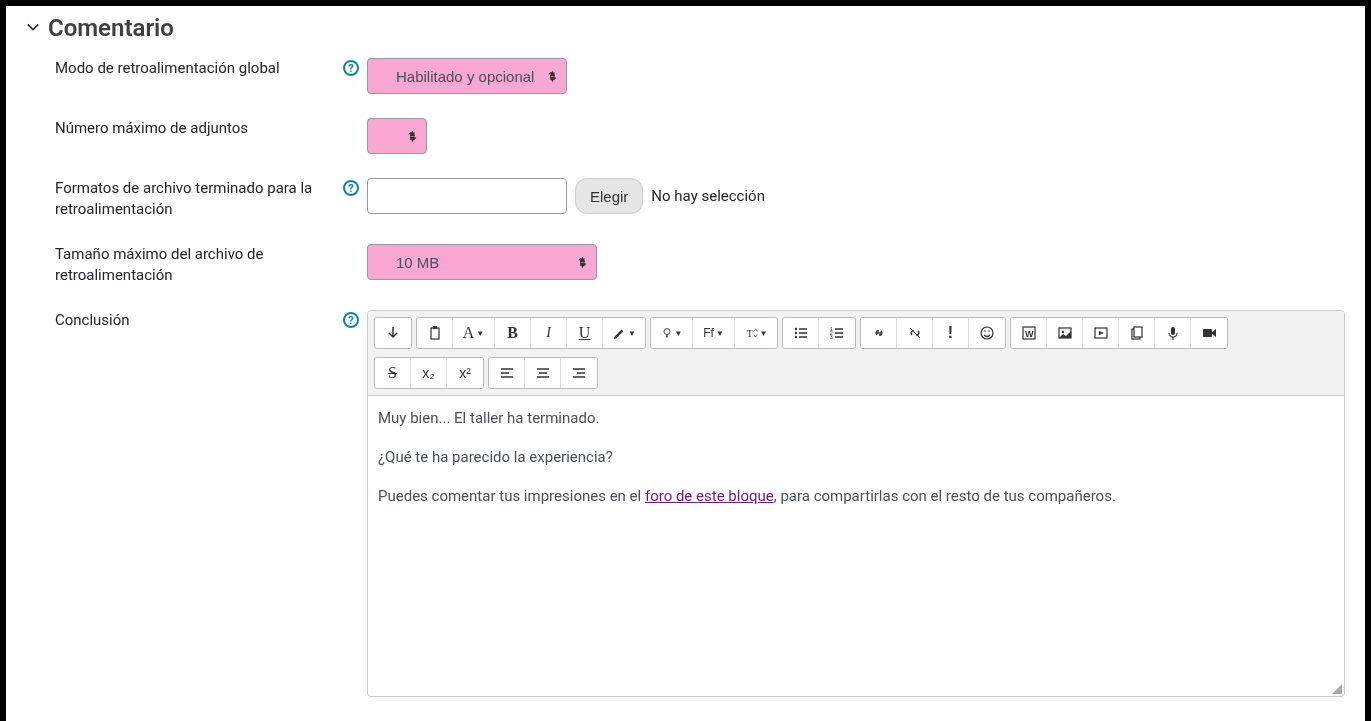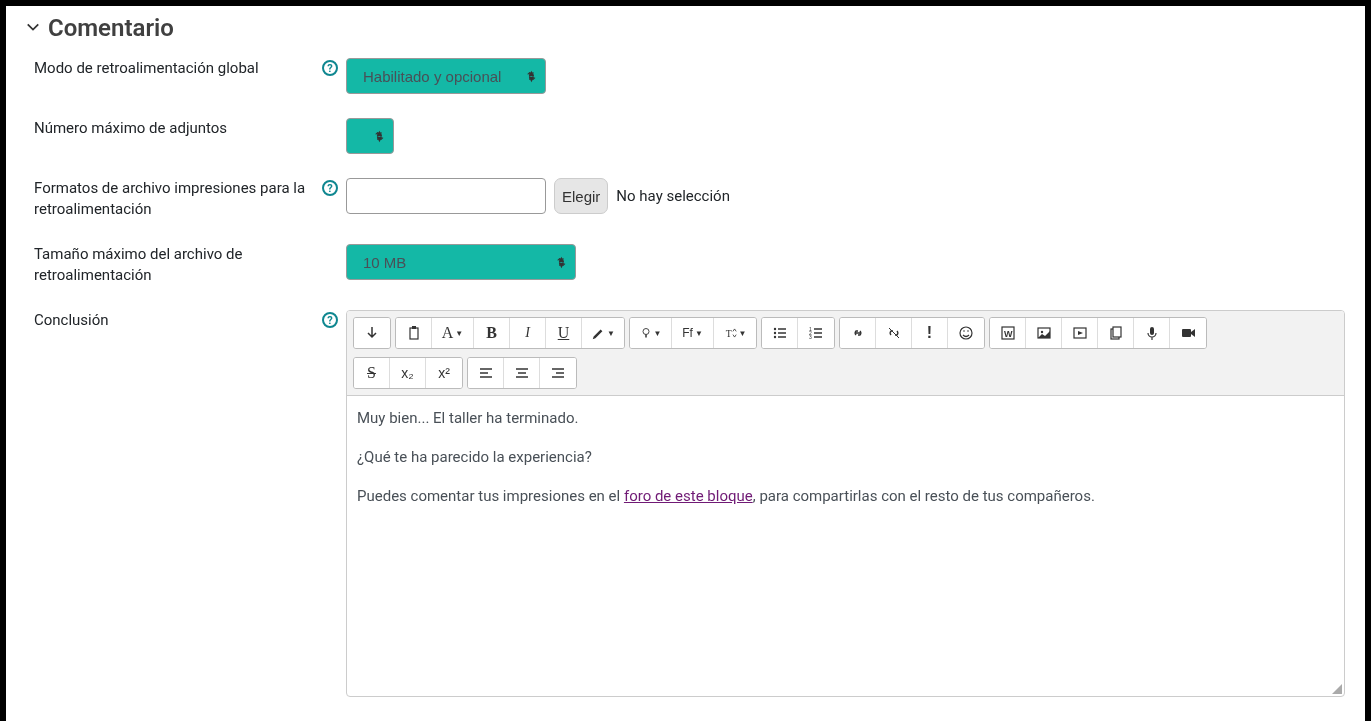--- a/index.html
+++ b/index.html
@@ -38,20 +38,21 @@
       align-items: flex-start;
     }
     .form-label {
       width: 320px;
       color: #212529;
       font-size: 15px;
       display: flex;
       align-items: flex-start;
       padding-left: 8px;
       padding-right: 8px;
+      margin-left: 21px;
     }
     .form-label-text {
       flex: 1;
       line-height: 1.4;
     }
     .help-icon {
       color: #0f8790;
       background: #fff;
       border: 2px solid #0f8790;
       border-radius: 50%;
@@ -74,22 +75,22 @@
     }
     .select-wrap {
       position: relative;
       display: inline-block;
     }
     .select-wrap select {
       appearance: none;
       -webkit-appearance: none;
       border: 1px solid #999;
       border-radius: 4px;
-      background: #14b8a6;
-      padding: 6px 30px 6px 16px;
+      background: #f9a8d4;
+      padding: 6px 30px 6px 28px;
       font-size: 15px;
       color: #495057;
       cursor: pointer;
       height: 36px;
     }
     .select-wrap::after {
       content: "⇅";
       position: absolute;
       right: 10px;
       top: 50%;
@@ -112,22 +113,22 @@
       border: 1px solid #999;
       border-radius: 4px;
       padding: 6px 10px;
       font-size: 15px;
       height: 36px;
       width: 200px;
     }
     .btn {
       background: #e6e6e6;
       border: 1px solid #ccc;
-      border-radius: 7px;
-      padding: 7px 7px;
+      border-radius: 12px;
+      padding: 7px 14px;
       font-size: 15px;
       color: #333;
       cursor: pointer;
       height: 36px;
     }
     .no-selection {
       color: #212529;
       font-size: 15px;
     }
     .editor-container {
@@ -256,21 +257,21 @@
         <select style="width:45px;">
           <option>2</option>
         </select>
         <span class="sort-arrows">▲<br>▼</span>
       </div>
     </div>
   </div>
 
   <div class="form-row">
     <div class="form-label">
-      <span class="form-label-text">Formatos de archivo impresiones para la retroalimentación</span>
+      <span class="form-label-text">Formatos de archivo terminado para la retroalimentación</span>
       <span class="help-icon">?</span>
     </div>
     <div class="form-control-wrap">
       <input type="text" class="text-input" value="" style="">
       <button class="btn">Elegir</button>
       <span class="no-selection">No hay selección</span>
     </div>
   </div>
 
   <div class="form-row">

